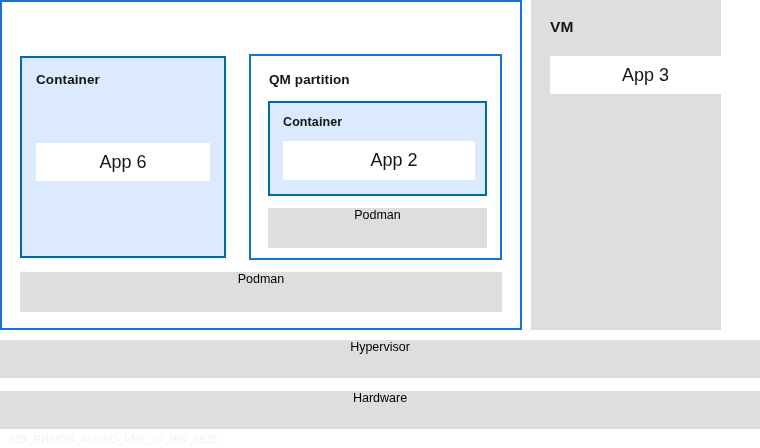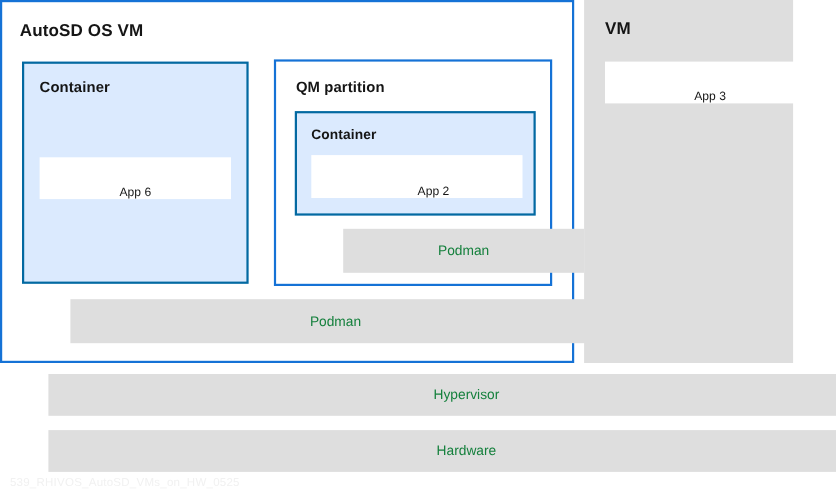--- a/index.html
+++ b/index.html
@@ -63,33 +63,32 @@
   }
   .qm-box {
     background: #ffffff;
     border: 2px solid #1572d6;
   }
 
   
   .grey-bar {
     background: #dedede;
     display: flex;
-    align-items: center;
+    align-items: flex-start;
     justify-content: center;
     font-size: 12.5px;
-    color: #15803d;
-    margin-left: 44px;
+    color: #000000;
   }
 
   
   .app-box {
     background: #ffffff;
     display: flex;
-    align-items: flex-end;
-    font-size: 11px;
+    align-items: center;
+    font-size: 18px;
     color: #151515;
   }
   .app-box.center { justify-content: center; }
   .app-box.right-of-center { justify-content: center; padding-left: 30px; }
 
   
   .footer-id {
     left: 9px;
     top: 433px;
     font-size: 10.5px;
@@ -99,21 +98,20 @@
     user-select: none;
   }
 </style>
 </head>
 <body>
 
 <div id="diagram">
 
   <div class="abs autosd-vm">
 
-    <div class="abs heading heading-lg" style="left:16px; top:18px;">AutoSD OS VM</div>
 
     <div class="abs container-box" style="left:18px; top:54px; width:206px; height:202px;">
 
       <div class="abs heading heading-md" style="left:14px; top:14px;">Container</div>
 
       <div class="abs app-box center" style="left:14px; top:85px; width:174px; height:38px;">
         <span>App 6</span>
       </div>
     </div>
 

